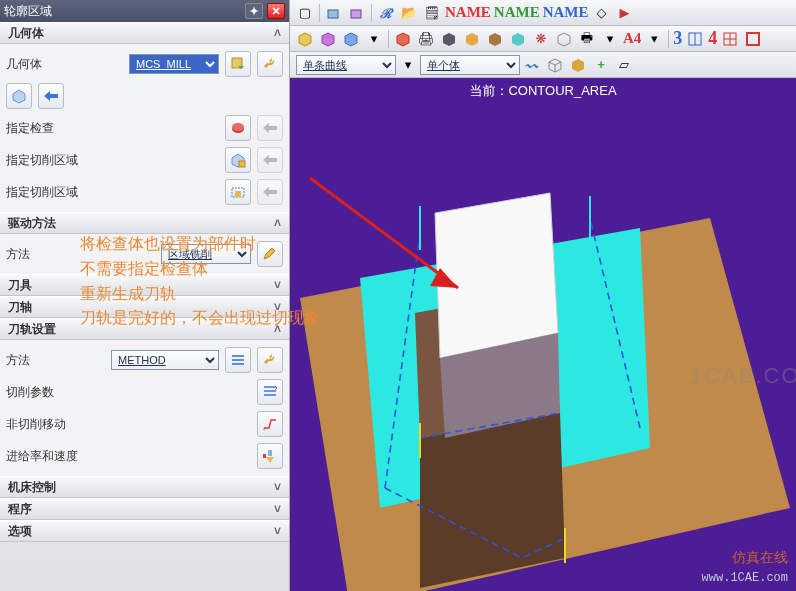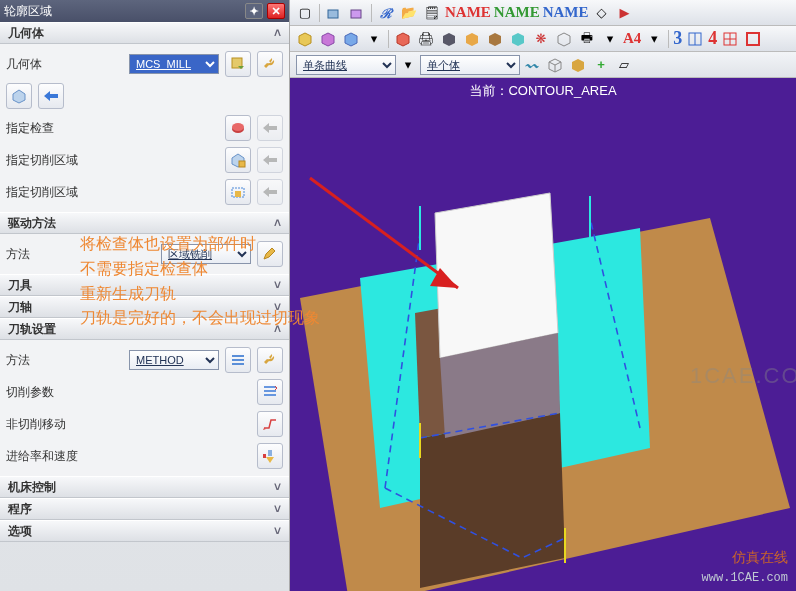--- a/index.html
+++ b/index.html
@@ -155,21 +155,21 @@
       <span class="chev">˅</span>
     </div>
 
     <div class="section-hdr">
       <span>刀轨设置</span>
       <span class="chev">˄</span>
     </div>
     <div class="section-body">
       <div class="row">
         <span class="row-label">方法</span>
-        <select class="dd" style="width:90px"><option>METHOD</option></select>
+        <select class="dd" style="width:108px"><option>METHOD</option></select>
         <span class="ico">
             <svg viewBox="0 0 16 16">
               <path d="M2 12h12M2 8h12M2 4h12" stroke="#5a8ed8" stroke-width="2"></path>
             </svg>
           </span>
         <span class="ico">
             <svg viewBox="0 0 16 16">
               <path d="M10 2a4 4 0 0 1-5 5l-3 3 2 2 3-3a4 4 0 0 0 5-5l-3 3-2-2z" fill="#d8a640"></path>
             </svg>
           </span>

